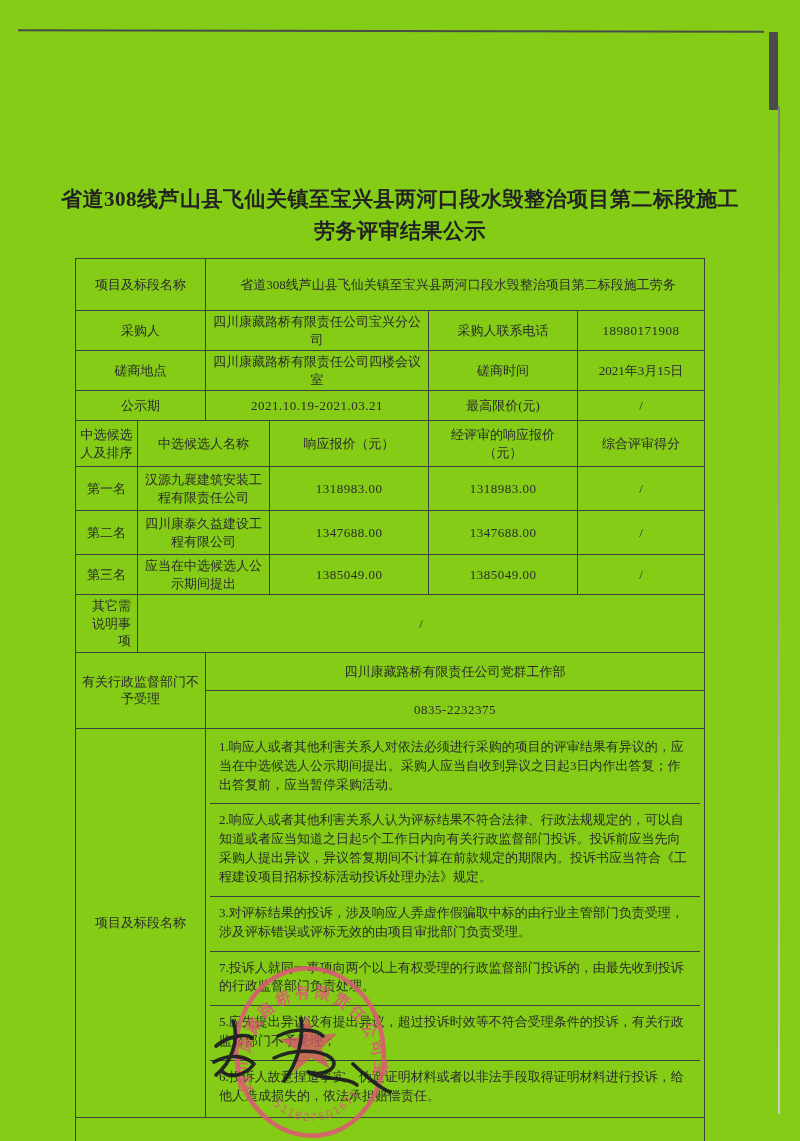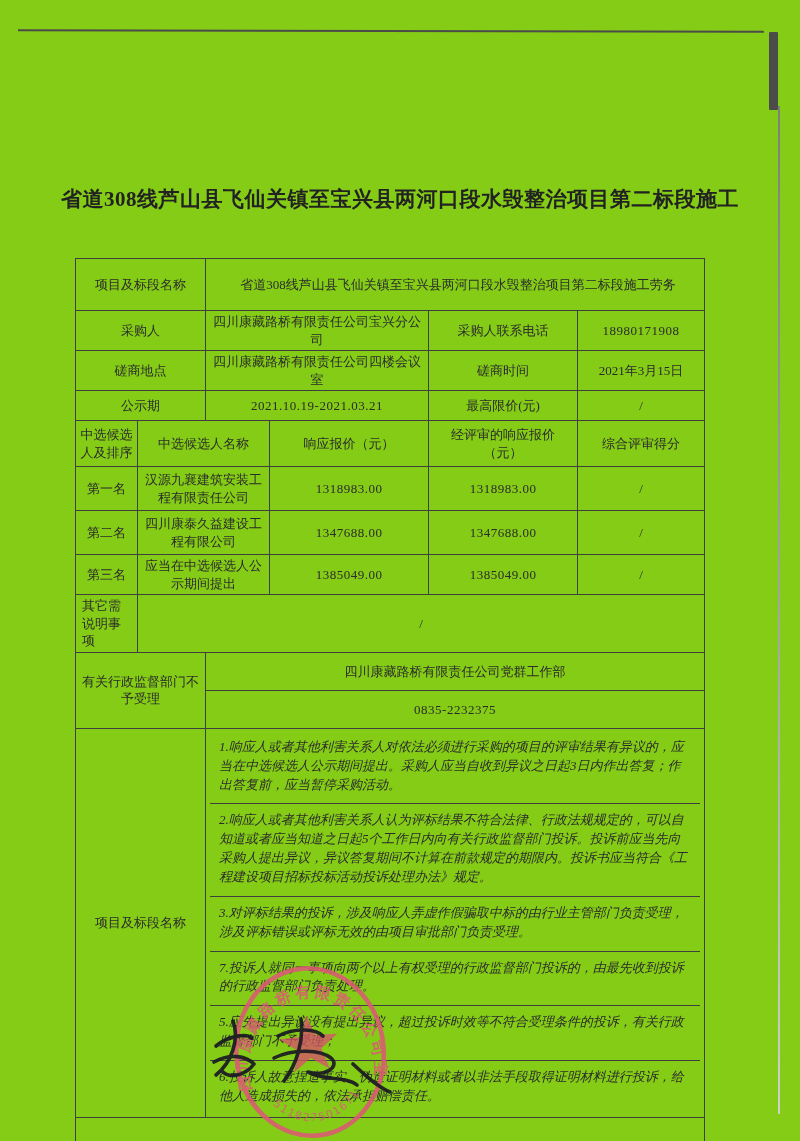--- a/index.html
+++ b/index.html
@@ -20,40 +20,41 @@
   .title { position:absolute; left:50px; top:184px; width:700px; text-align:center;
            font-size:21px; font-weight:bold; line-height:1.5; letter-spacing:.5px; color:#222; }
   
   table.doc { position:absolute; left:75px; top:258px; width:630px;
               border-collapse:collapse; table-layout:fixed; font-size:13px; }
   table.doc td { border:1.5px solid #3f3f3d; text-align:center; vertical-align:middle;
                  padding:2px 4px; line-height:1.35; overflow:hidden; }
   td.num { letter-spacing:.5px; }
   td.obj-cell { padding:0; vertical-align:top; }
   .obj-item { border-bottom:1.5px solid #3f3f3d; text-align:left; padding:7px 9px 9px 9px;
-              line-height:1.45; font-size:13px;font-style:italic; }
+              line-height:1.45; font-size:13px; }
   .obj-item:last-child { border-bottom:none; }
   td.sign-cell { text-align:left; padding-left:4px; font-size:13px; }
   
   .stamp { position:absolute; left:228px; top:962px; width:164px; height:180px;
            transform:rotate(-6deg); opacity:.88; z-index:3; pointer-events:none; }
   .signature { position:absolute; left:204px; top:1006px; width:210px; height:100px;
                z-index:4; pointer-events:none; }
 </style>
 </head>
 <body>
 
 <div class="page">
 
   <div class="scan-top"></div>
   <div class="scan-corner"></div>
   <div class="scan-right"></div>
 
   <div class="title">
     <div>省道308线芦山县飞仙关镇至宝兴县两河口段水毁整治项目第二标段施工</div>
+    <div>劳务评审结果公示</div>
   </div>
 
   <table class="doc">
     <colgroup>
       <col style="width:62px">
         <col style="width:68px">
         <col style="width:64px">
       <col style="width:159px">
         <col style="width:149px">
         <col style="width:127px">
@@ -103,21 +104,21 @@
         <td>/</td>
       </tr>
       <tr style="height:38px">
         <td>第三名</td>
         <td colspan="2">应当在中选候选人公示期间提出</td>
         <td class="num">1385049.00</td>
         <td class="num">1385049.00</td>
         <td>/</td>
       </tr>
       <tr style="height:42px">
-        <td style="text-align:left;padding:2px 6px">其它需说明事项</td>
+        <td style="text-align:right;padding:2px 6px">其它需说明事项</td>
         <td colspan="5">/</td>
       </tr>
       <tr style="height:38px">
         <td colspan="2" rowspan="2">有关行政监督部门不予受理</td>
         <td colspan="4">四川康藏路桥有限责任公司党群工作部</td>
       </tr>
       <tr style="height:38px">
         <td colspan="4" class="num">0835-2232375</td>
       </tr>
       <tr style="height:324px">

